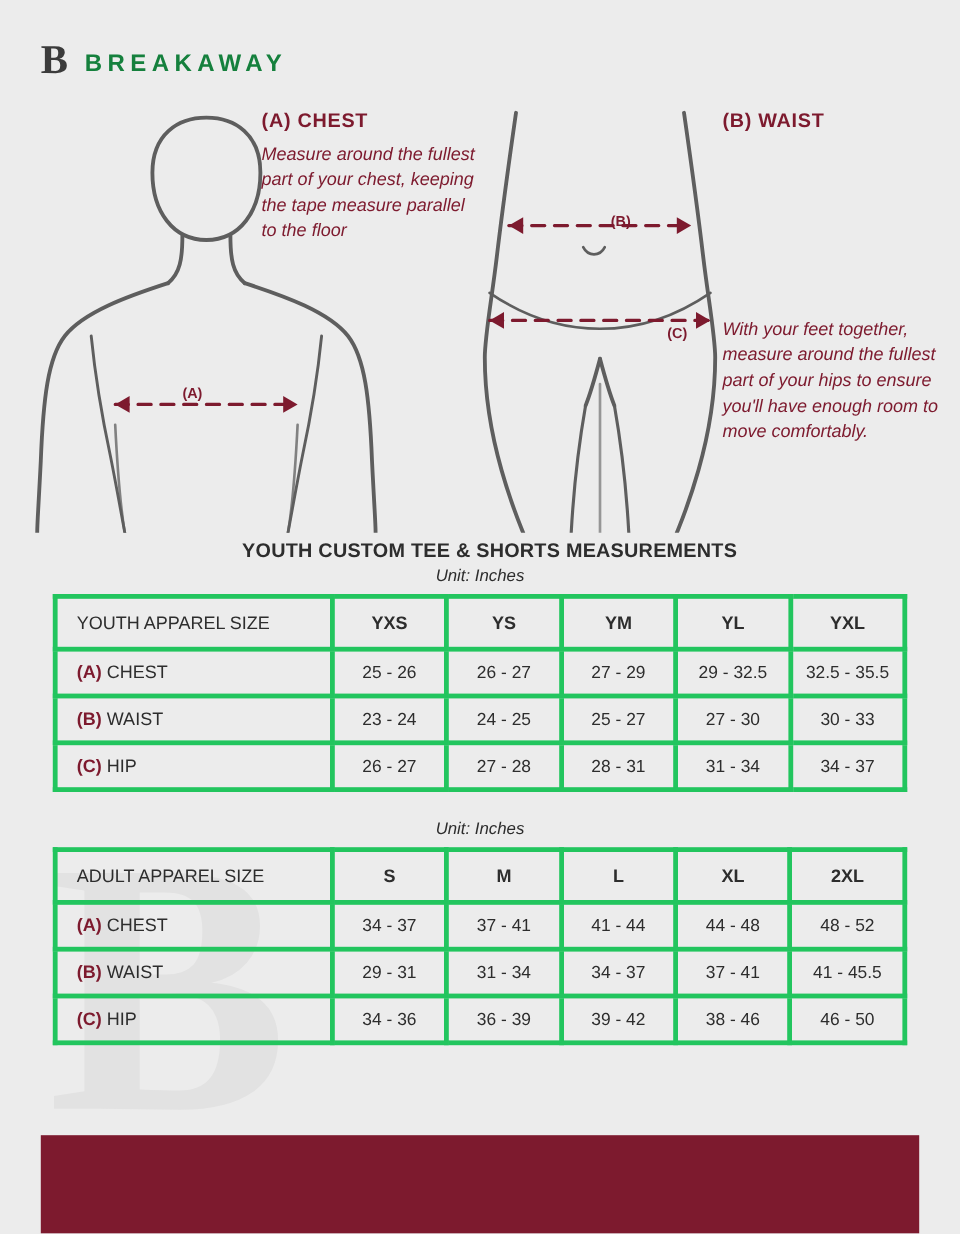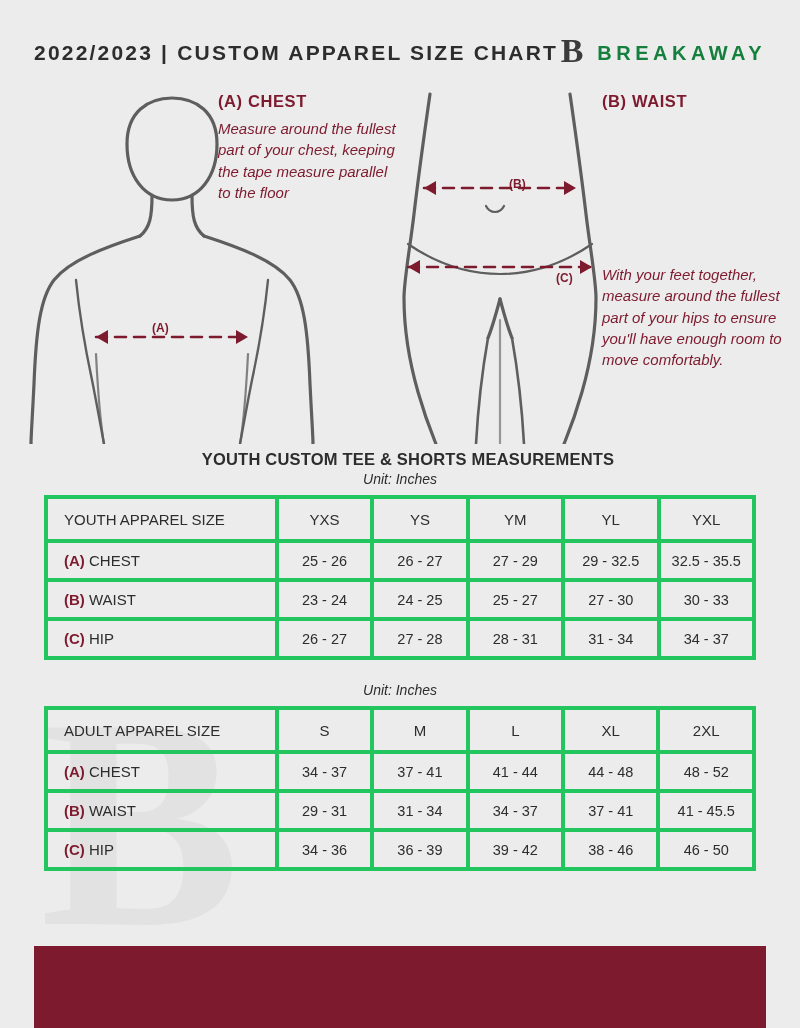--- a/index.html
+++ b/index.html
@@ -127,21 +127,21 @@
   }
   table td, table th {
     border: 4px solid #22c55e;
     height: 39px;
     text-align: center;
     font-size: 14.5px;
     color: #2d2d2d;
     font-weight: normal;
   }
   table thead th {
-    font-weight: normal;
+    font-weight: bold;
     font-size: 15px;
     height: 44px;
   }
   table thead th.rowhead {
     text-align: left;
     padding-left: 16px;
     font-weight: normal;
     font-size: 15px;
   }
   td.rowhead {
@@ -169,21 +169,20 @@
 </head>
 <body>
 
 <div class="page">
 
   <div class="watermark">B</div>
 
   <div class="content">
 
     <div class="header">
-      <div class="header-title">2022/2023  |  CUSTOM APPAREL SIZE CHART</div>
       <div class="brand">
         <div class="brand-mark">B</div>
         <div class="brand-name">BREAKAWAY</div>
       </div>
     </div>
 
     <div class="diagram">
 
       <svg class="fig-svg" width="800" height="360" viewBox="0 0 800 360">
 

